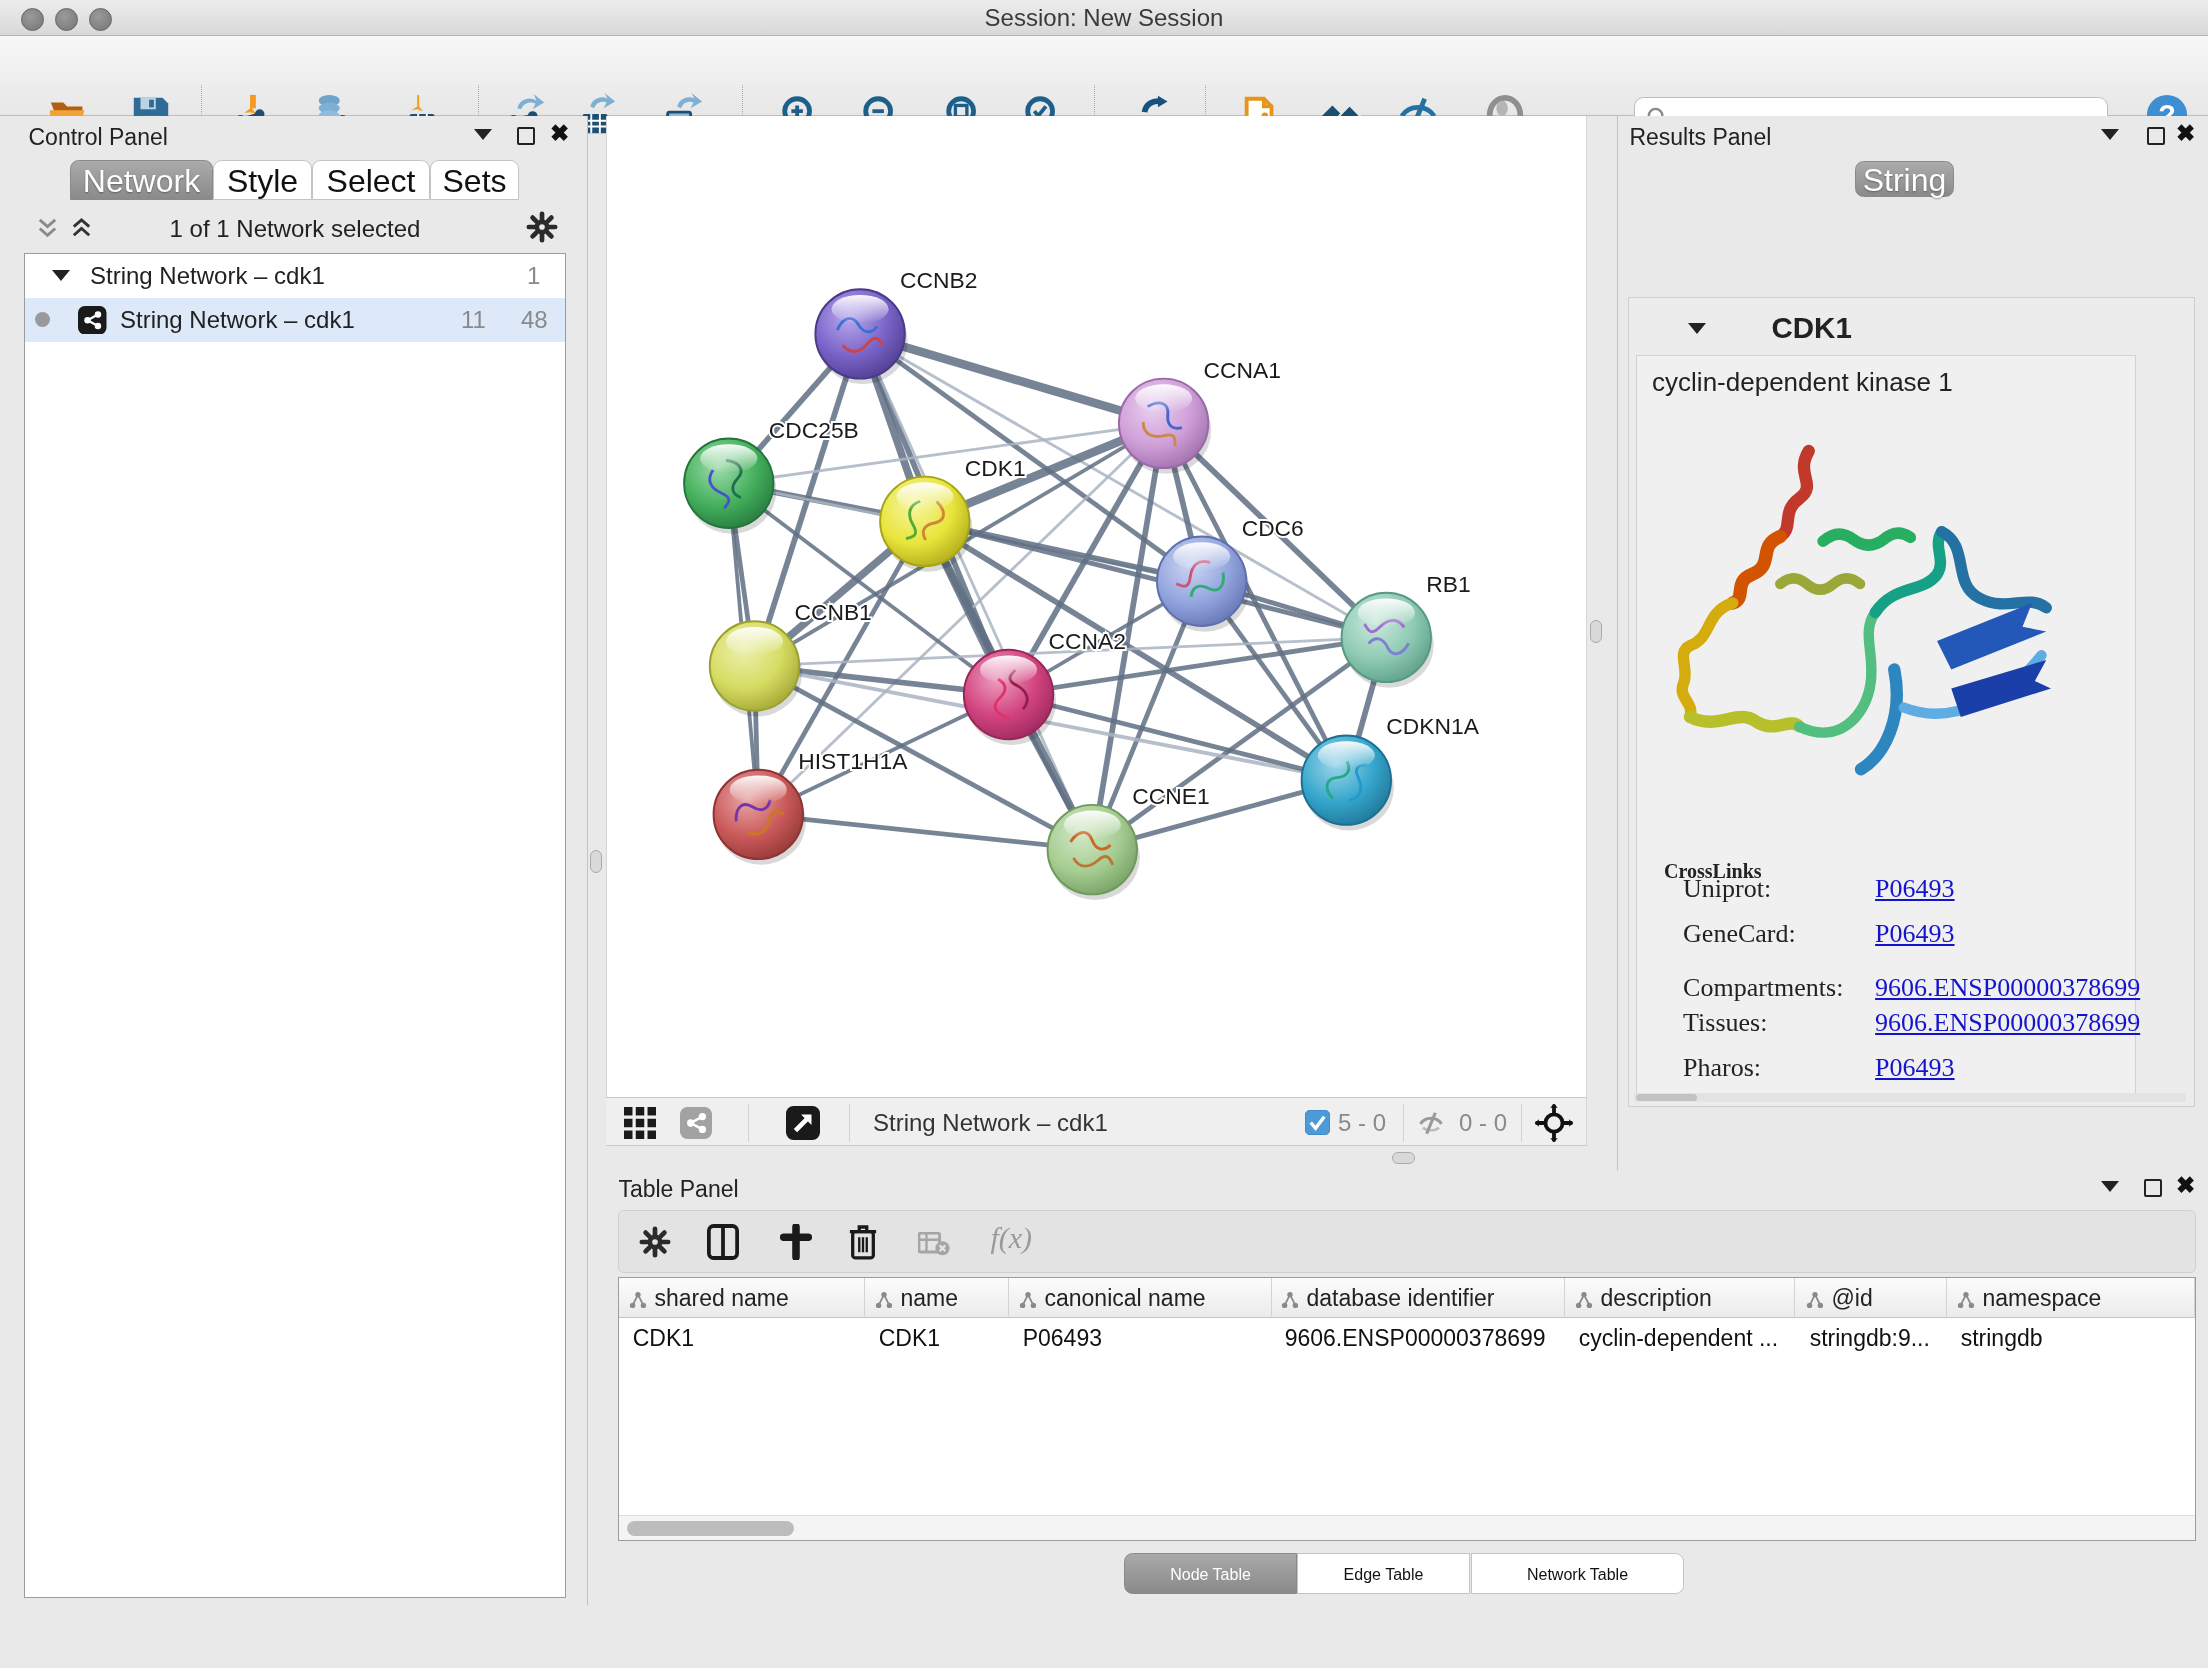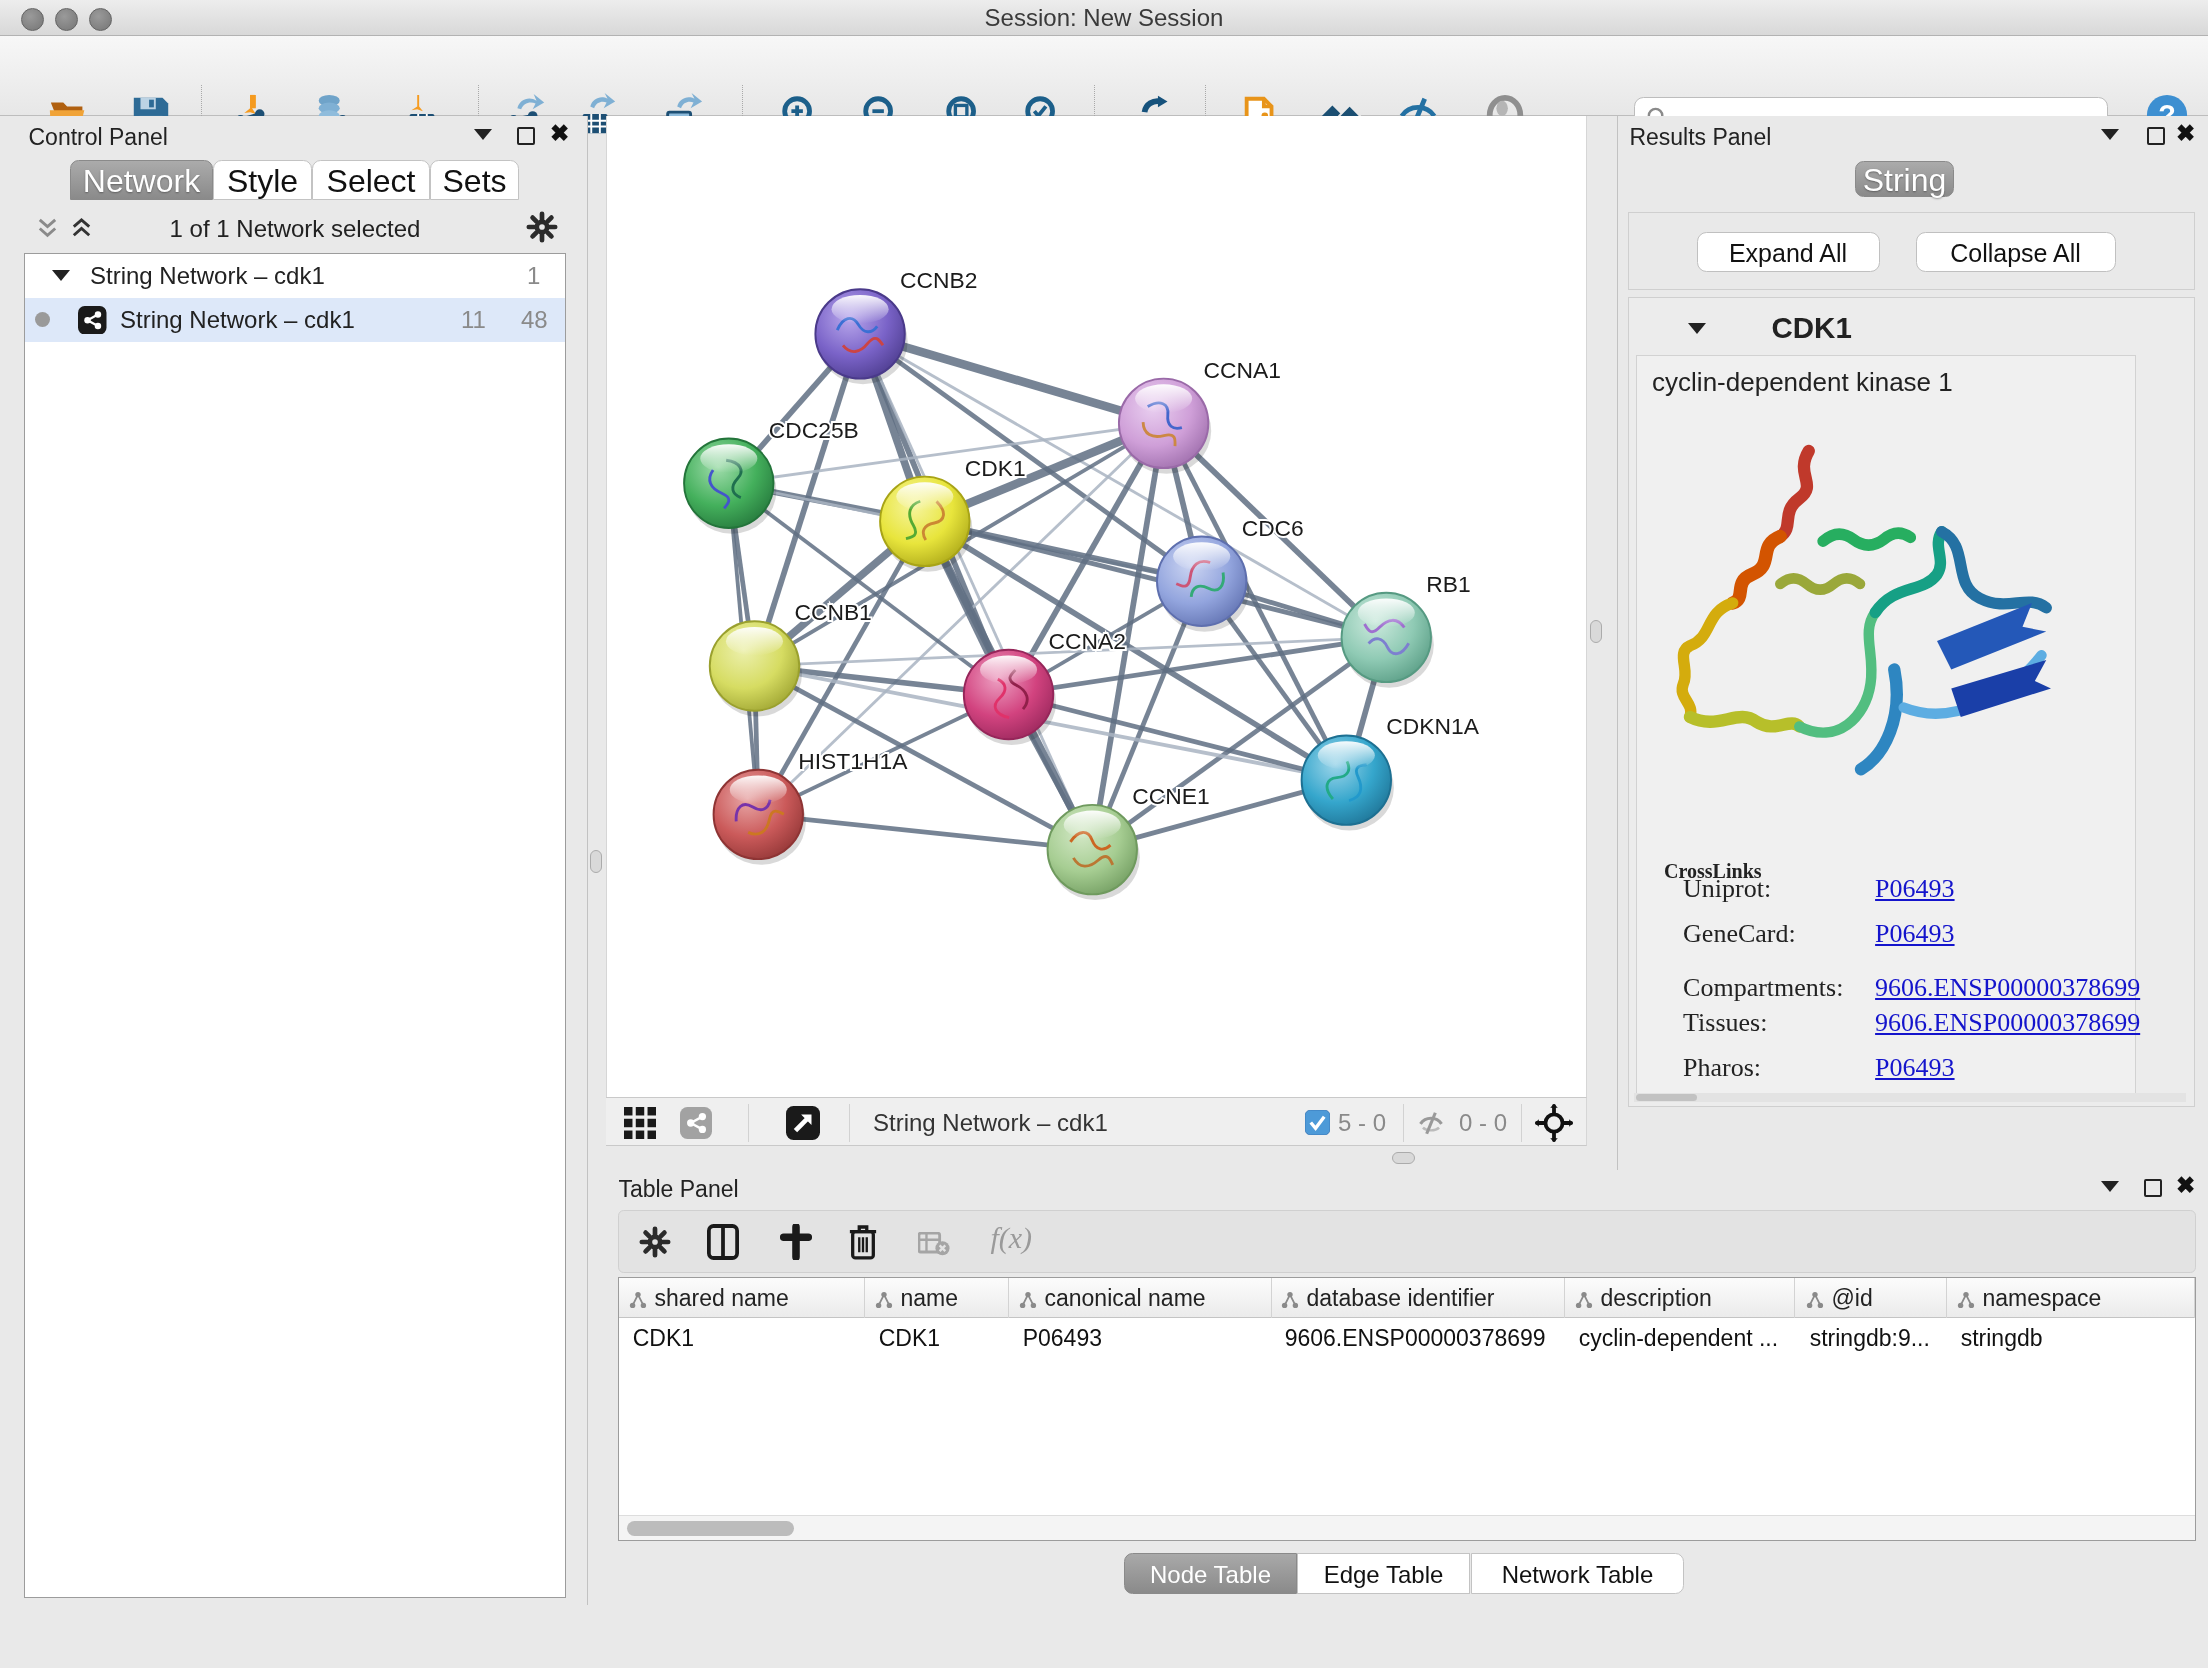--- a/index.html
+++ b/index.html
@@ -79,21 +79,21 @@
   #thead{position:absolute;left:0;top:0;width:100%;height:40px;
     background:linear-gradient(#fcfcfc,#ebebeb);border-bottom:1px solid #c4c4c4;}
   .hcell{position:absolute;top:0;height:40px;line-height:40px;font-size:23px;color:#222;
     border-right:1px solid #d3d3d3;white-space:nowrap;overflow:hidden;}
   .hcell svg{vertical-align:-2.9px;margin:0 7.6px 0 9.5px;}
   .bcell{position:absolute;top:40px;height:40px;line-height:40px;font-size:23px;color:#111;
     padding-left:13.3px;white-space:nowrap;overflow:hidden;}
   #tscroll{position:absolute;left:0;bottom:0;width:100%;height:25px;background:#f4f4f4;
     border-top:1px solid #ddd;}
   #tthumb{position:absolute;left:7.6px;top:4.8px;width:167px;height:15px;border-radius:7.6px;background:#bcbcbc;}
-  .btab{position:absolute;top:383px;height:41px;line-height:41px;text-align:center;font-size:24px;
+  .btab{position:absolute;top:383px;height:41px;line-height:41px;text-align:center;font-size:16px;
     background:#fff;border:1px solid #c3c3c3;color:#111;}
   .btab.active{background:linear-gradient(#a9a9a9,#8a8a8a);color:#fff;border-color:#8a8a8a;}
   
   #statusbar{position:absolute;left:0;top:1605px;width:100%;height:63px;background:#f4f4f4;
     border-top:1px solid #c6c6c6;}
   .sbtn{position:absolute;top:10.5px;width:54px;height:38px;background:#fdfdfd;border:1.9px solid #a2a2a2;}
   #membtn{position:absolute;left:2047px;top:6.7px;width:144px;height:45px;background:#fcfcfc;
     border:1.9px solid #a2a2a2;font-size:24px;line-height:41px;text-align:right;padding-right:13.3px;}
   #memdot{position:absolute;left:15px;top:10.5px;width:23px;height:23px;border-radius:50%;background:#1f9e3e;}
 </style>
@@ -534,24 +534,20 @@
       </svg>
   </div>
 
   <div id="rpanel">
     <div class="phead" style="left:11.4px;top:7.6px">Results Panel</div>
     <span class="wctl tri-down" style="left:483px;top:13.3px"></span>
     <span class="wctl sqr" style="left:529px;top:10.5px"></span>
     <span class="wctl xx" style="left:558px;top:7.6px">✖</span>
     <div class="tab active" id="rtab">String</div>
 
-    <div id="rbox1">
-      <div class="rbtn" style="left:68px;width:183px">Expand All</div>
-      <div class="rbtn" style="left:287px;width:200px">Collapse All</div>
-    </div>
 
     <div id="rbox2">
       <span class="tri-down" style="position:absolute;left:59px;top:25px"></span>
       <div style="position:absolute;left:143px;top:13.3px;font-size:29.5px;font-weight:bold">CDK1</div>
       <div id="rcard">
         <div style="position:absolute;left:15px;top:11.4px;font-size:26px">cyclin-dependent kinase 1</div>
         <svg style="position:absolute;left:28.5px;top:76px" width="409" height="380" viewBox="0 0 430 400">
           <g fill="none" stroke-linecap="round">
             <path d="M150 20 C135 45 160 55 140 70 C120 85 135 100 120 110" stroke="#c0392b" stroke-width="13"></path>
             <path d="M120 110 C95 120 115 140 90 150 C70 158 85 175 70 180" stroke="#d35400" stroke-width="14"></path>

